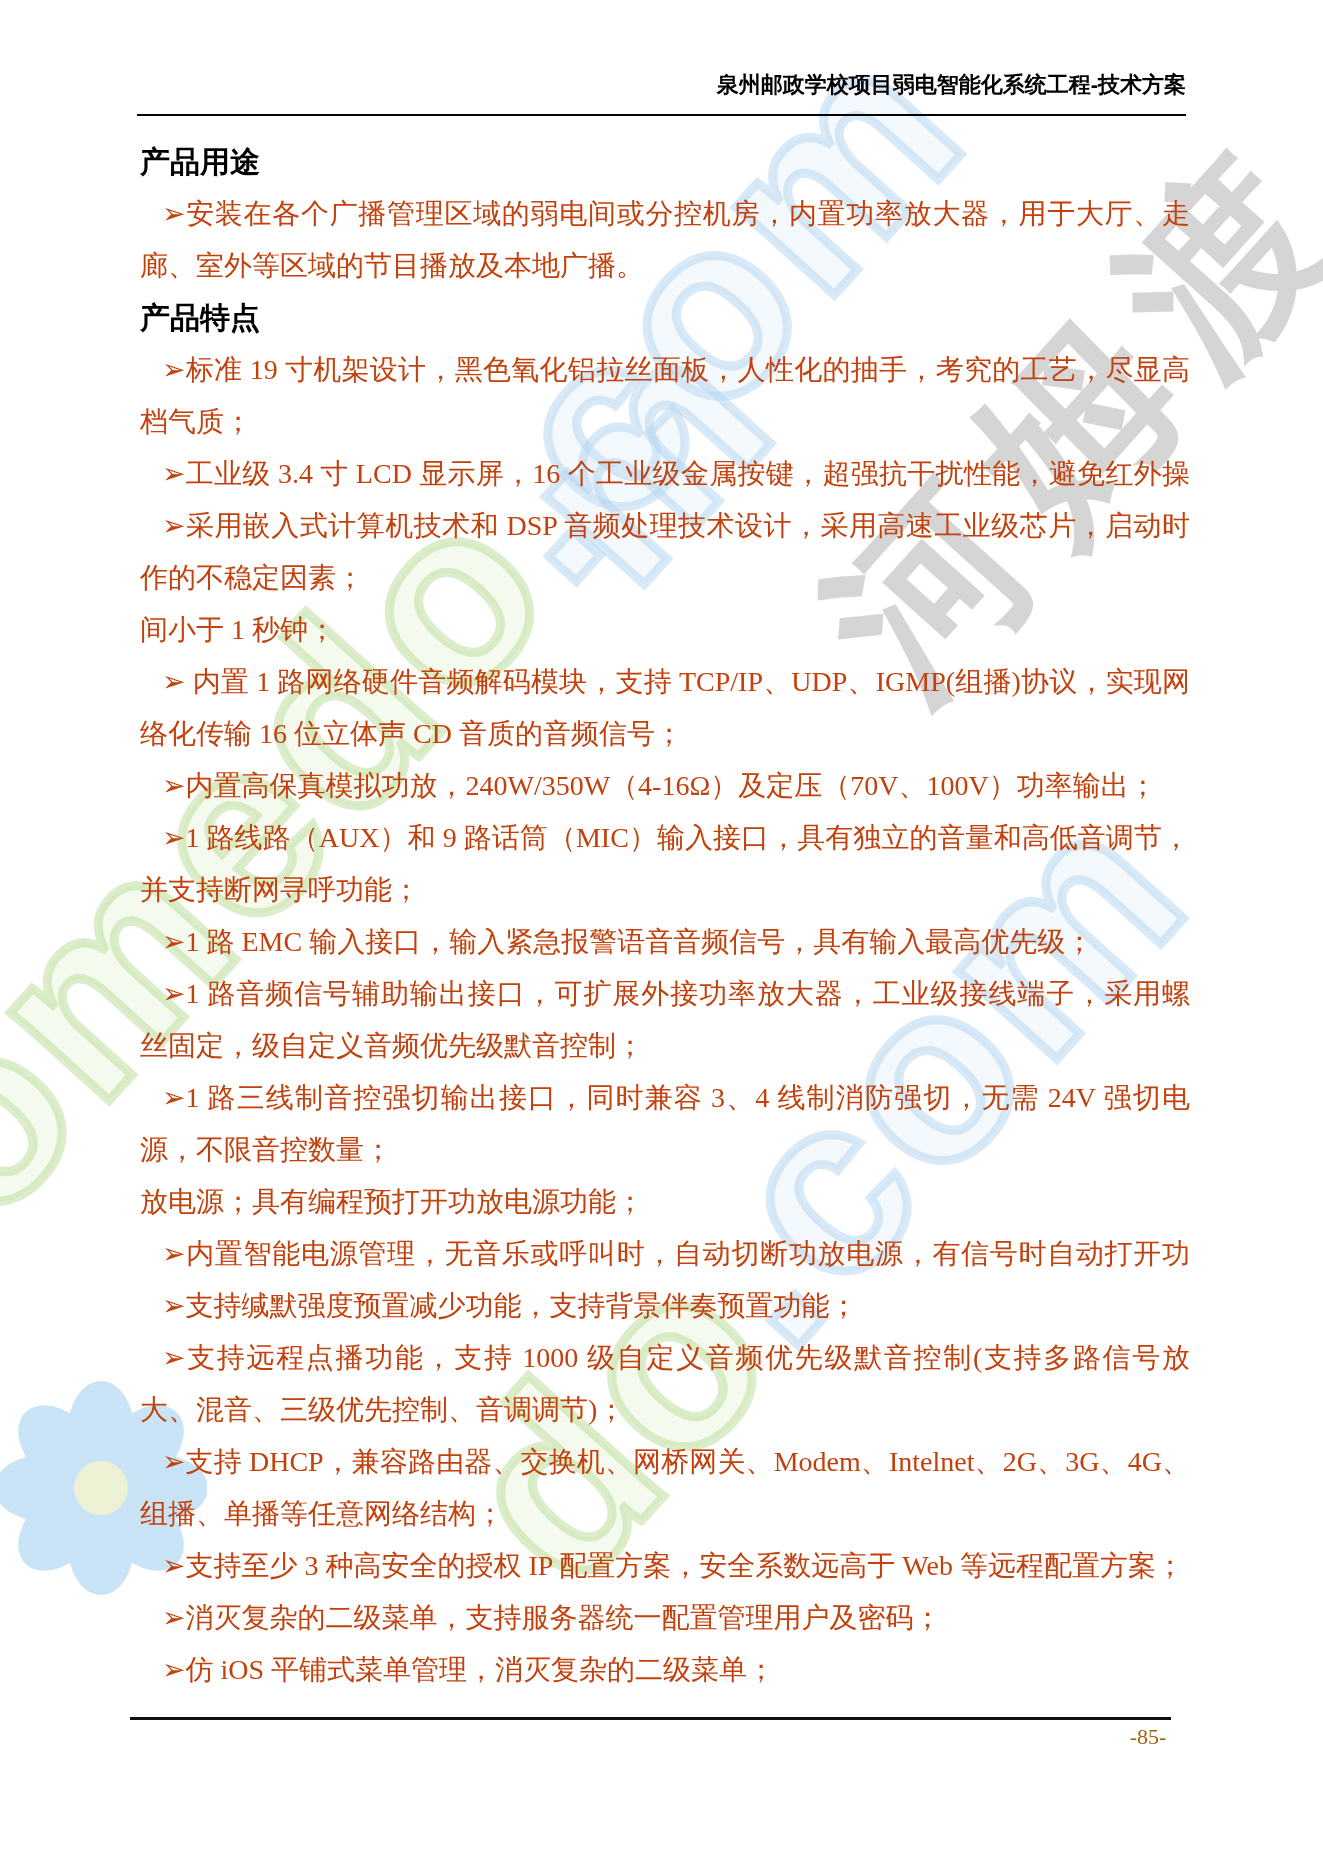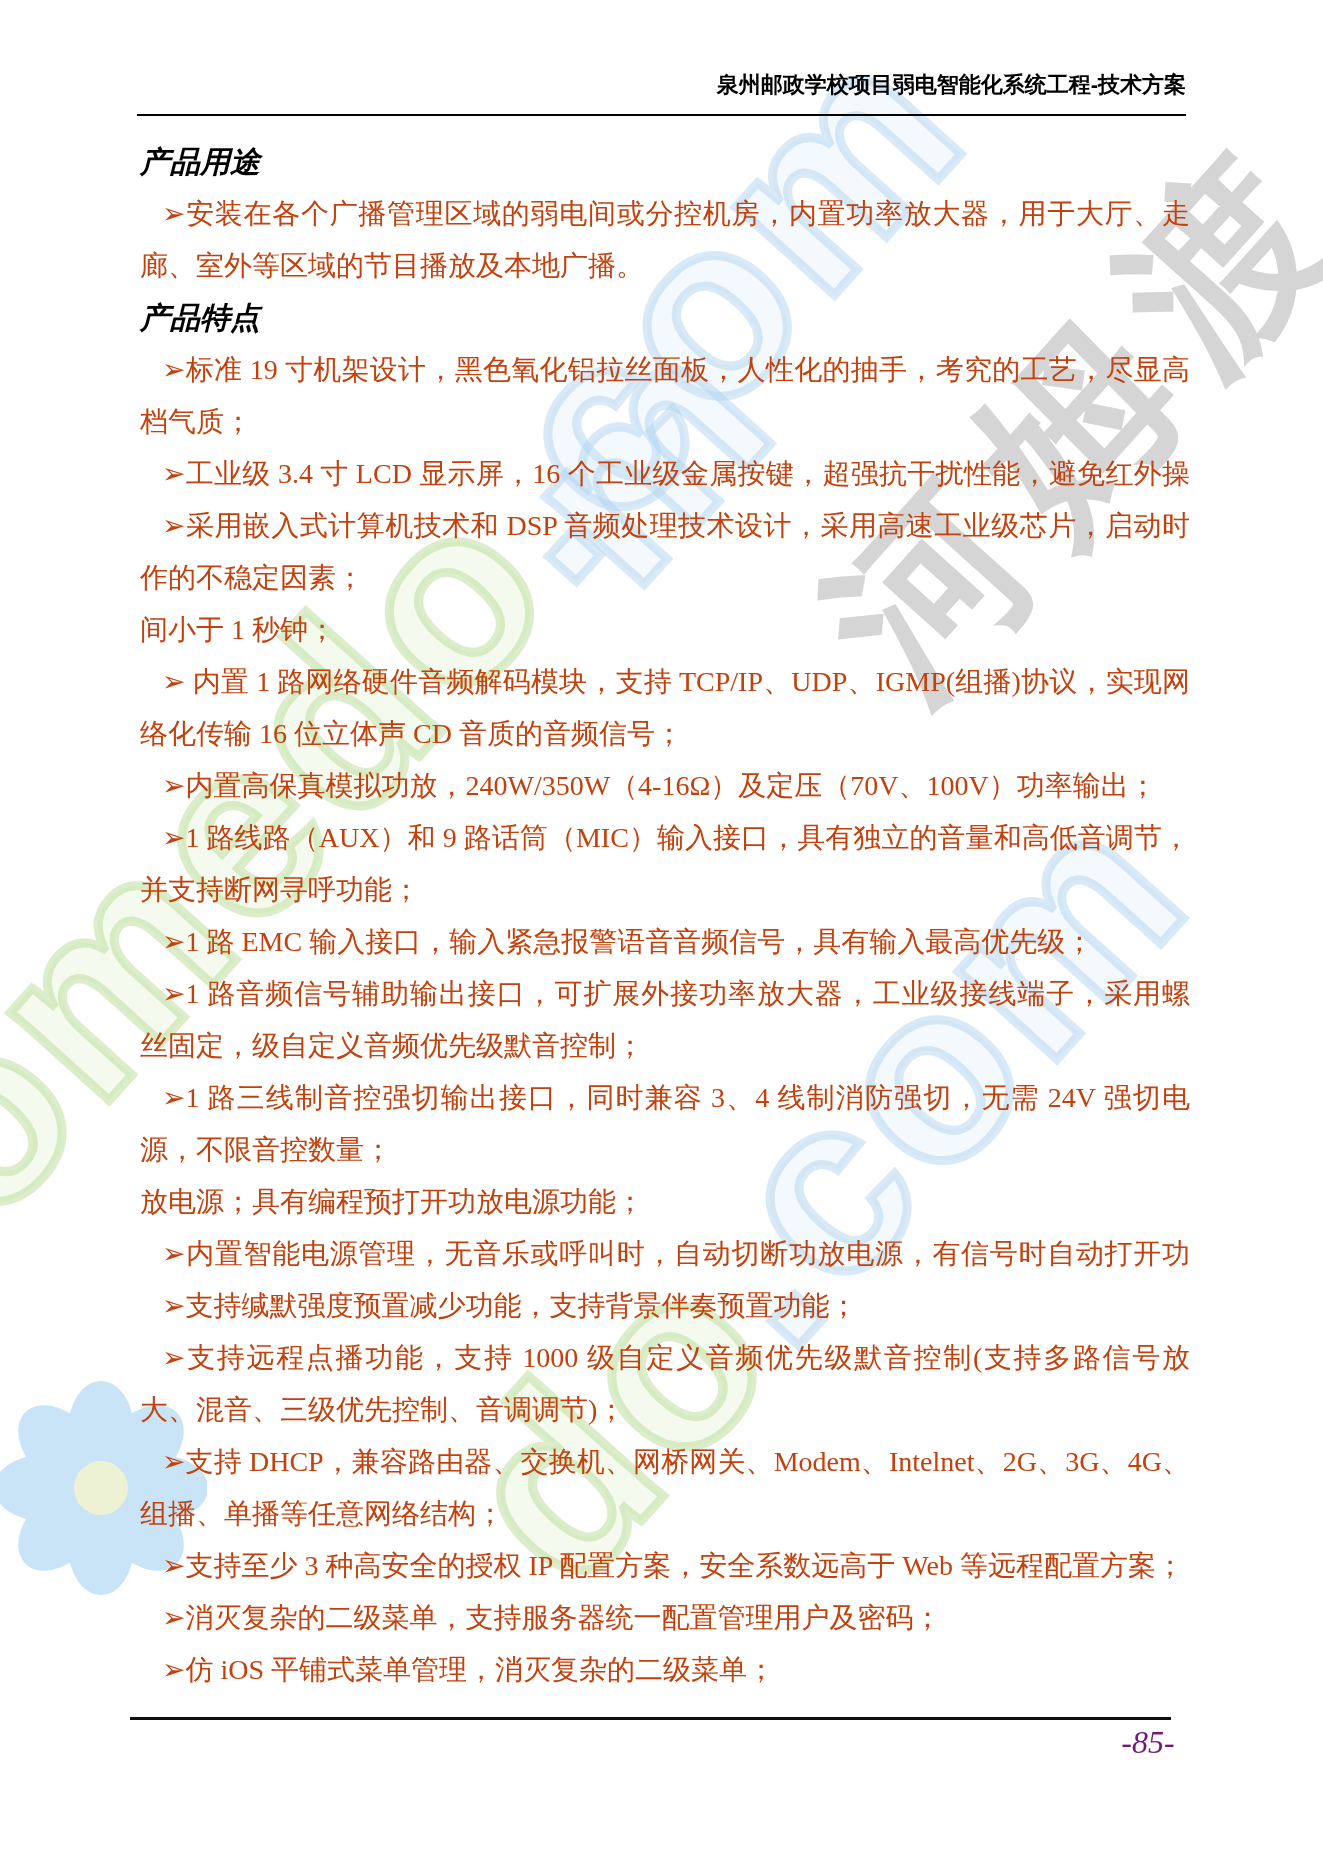--- a/index.html
+++ b/index.html
@@ -46,33 +46,33 @@
   }
 
   
   .content { position: absolute; left: 140px; top: 136px; width: 1050px; z-index: 2; }
   .line {
     height: 52px; line-height: 52px;
     font-size: 28px; color: #c2410c;
   }
   .line.heading {
     font-family: "Liberation Sans", "DejaVu Sans", sans-serif;
-    font-weight: bold; font-size: 30px; color: #000; font-style: italic;
+    font-weight: bold; font-size: 30px; color: #000;
   }
   .line.first { padding-left: 22px; }
   .line.just  { text-align: justify; text-align-last: justify; }
 
   
   .footer-rule {
     position: absolute; left: 130px; top: 1717px; width: 1041px; height: 3px;
     background: #101010; z-index: 2;
   }
   .page-number {
     position: absolute; left: 1118px; top: 1724px; width: 60px;
-    text-align: center; font-size: 32px; color: #701a75; z-index: 2; font-style: italic;
+    text-align: center; font-size: 22px; color: #a16207; z-index: 2;
   }
 </style>
 </head>
 <body>
 
 <div>
 
   <div class="watermark-layer">
     <div class="wm wm1"><span class="wm-g">homedo</span><span class="wm-b">.com</span></div>
     <div class="wm wm2"><span class="wm-g">do</span><span class="wm-b">.com</span></div>

